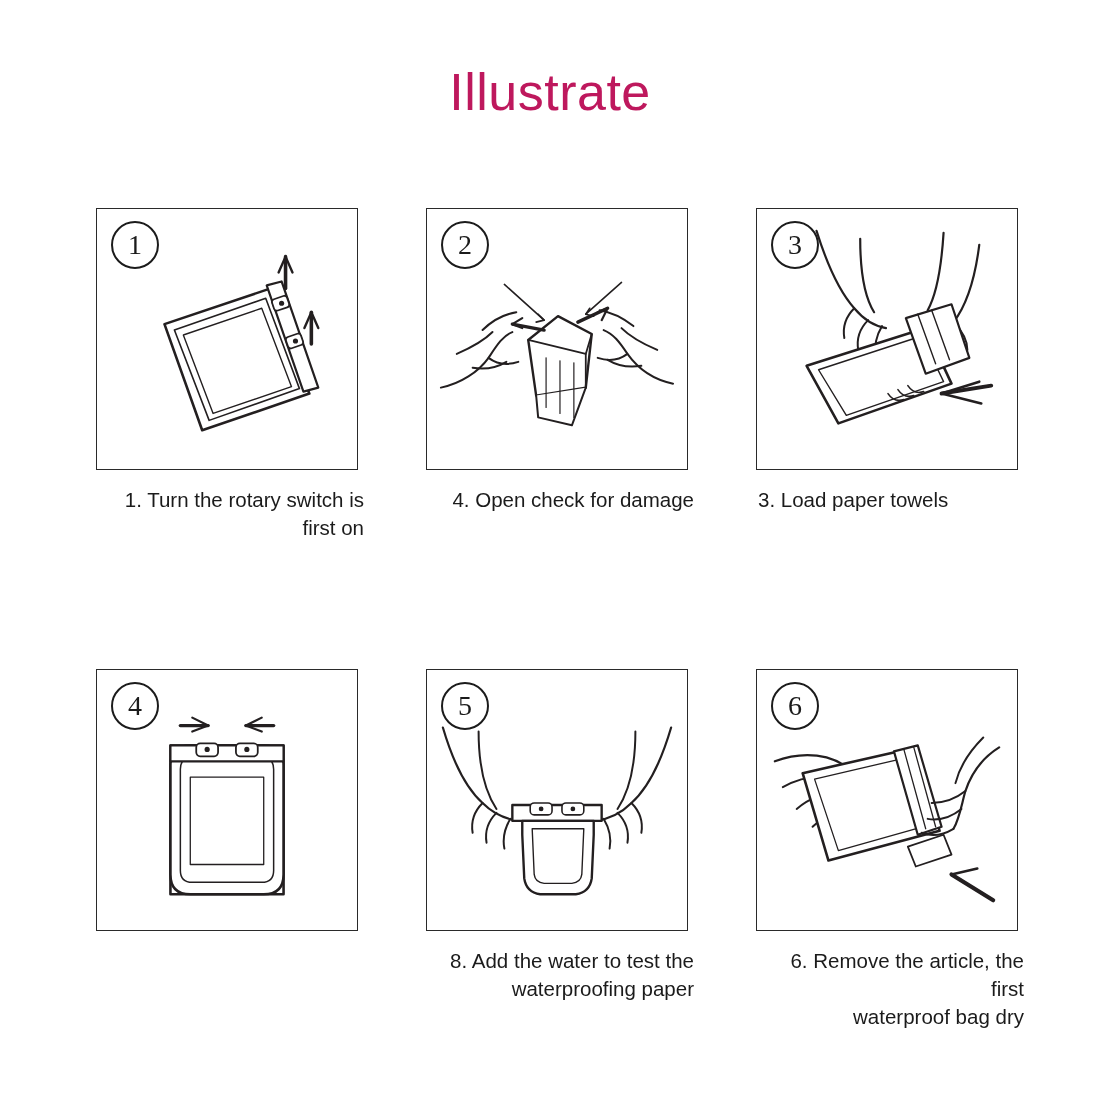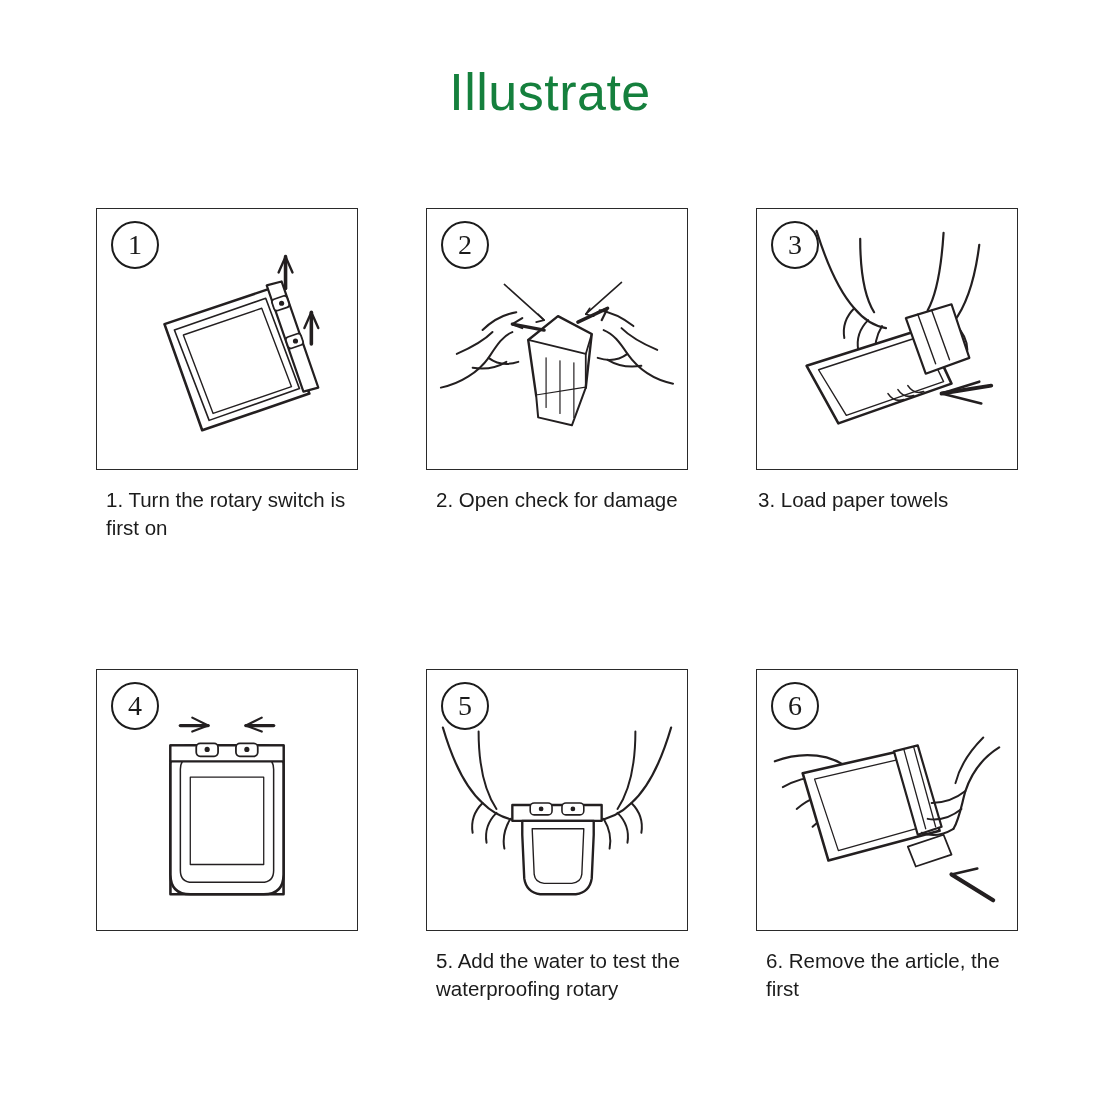--- a/index.html
+++ b/index.html
@@ -22,21 +22,21 @@
   }
   .title {
     position: absolute;
     top: 62px;
     left: 0;
     width: 1100px;
     text-align: center;
     font-size: 52px;
     font-weight: 400;
     letter-spacing: 0.5px;
-    color: #15803d;
+    color: #be185d;
   }
   .grid {
     position: absolute;
     top: 208px;
     left: 96px;
     width: 930px;
     display: grid;
     grid-template-columns: 270px 60px 270px 60px 270px;
     grid-template-rows: auto auto;
     row-gap: 128px;
@@ -79,21 +79,21 @@
   .caption {
     margin-top: 16px;
     font-size: 20.5px;
     line-height: 1.35;
     color: #1b1b1b;
     padding: 0 2px;
   }
   .caption .ln2 {
     display: block;
   }
-  .cap-left { text-align: left; margin-left: 8px; }
+  .cap-left { text-align: right; }
 </style>
 </head>
 <body>
 
 <div class="page">
 
   <div class="title">Illustrate</div>
 
   <div class="grid">
 
@@ -158,21 +158,21 @@
           <path d="M172 104 L182 100 L176 112" fill="none" stroke-width="2.2"></path>
           <path d="M182 100 L152 114" stroke-width="3.4"></path>
 
           <path d="M78 76 L118 112" stroke-width="1.6"></path>
           <path d="M112 106 L118 112 L110 114" stroke-width="1.6"></path>
           <path d="M196 74 L160 106" stroke-width="1.6"></path>
           <path d="M164 100 L160 106 L168 108" stroke-width="1.6"></path>
         </svg>
       </div>
       <div class="caption cap-left">
-        <span>2. Open check for damage</span>
+        <span>4. Open check for damage</span>
         <span class="ln2"></span>
       </div>
     </div>
 
     <div class="spacer"></div>
 
     <div class="cell">
       <div class="frame">
         <div class="badge">3</div>
         <svg class="art" viewBox="0 0 262 262" fill="none" stroke="#231f20" stroke-width="2" stroke-linecap="round" stroke-linejoin="round">
@@ -258,22 +258,22 @@
           <rect x="104" y="134" width="22" height="12" rx="4" fill="#ffffff" stroke-width="1.6"></rect>
           <rect x="136" y="134" width="22" height="12" rx="4" fill="#ffffff" stroke-width="1.6"></rect>
           <circle cx="115" cy="140" r="2.4" fill="#231f20" stroke="none"></circle>
           <circle cx="147" cy="140" r="2.4" fill="#231f20" stroke="none"></circle>
 
           <path d="M96 152 Q96 152 96 166 L98 210 Q100 224 114 226 L150 226 Q164 224 166 210 L168 166 L168 152 Z" fill="#ffffff" stroke-width="2.4"></path>
           <path d="M106 160 L158 160 L156 206 Q155 214 146 215 L118 215 Q109 214 108 206 Z" fill="#ffffff" stroke-width="1.4"></path>
         </svg>
       </div>
       <div class="caption cap-left">
-        <span>5. Add the water to test the</span>
-        <span class="ln2">waterproofing rotary</span>
+        <span>8. Add the water to test the</span>
+        <span class="ln2">waterproofing paper</span>
       </div>
     </div>
 
     <div class="spacer"></div>
 
     <div class="cell">
       <div class="frame">
         <div class="badge">6</div>
         <svg class="art" viewBox="0 0 262 262" fill="none" stroke="#231f20" stroke-width="2" stroke-linecap="round" stroke-linejoin="round">
 
@@ -296,17 +296,18 @@
           <path d="M210 122 C200 130 188 134 176 134" stroke-width="2"></path>
 
           <path d="M152 178 L188 166 L196 186 L160 198 Z" fill="#ffffff" stroke-width="1.8"></path>
 
           <path d="M228 226 L196 206 L222 200" fill="none" stroke-width="2.6"></path>
           <path d="M196 206 L238 232" stroke-width="4.2"></path>
         </svg>
       </div>
       <div class="caption cap-left">
         <span>6. Remove the article, the first</span>
+        <span class="ln2">waterproof bag dry</span>
       </div>
     </div>
 
   </div>
 </div>
 
 </body></html>

